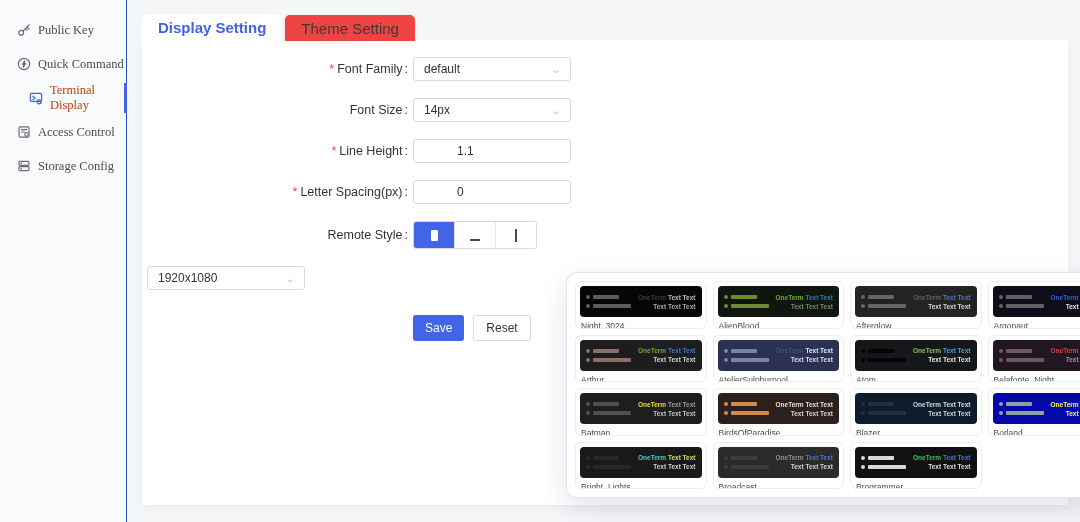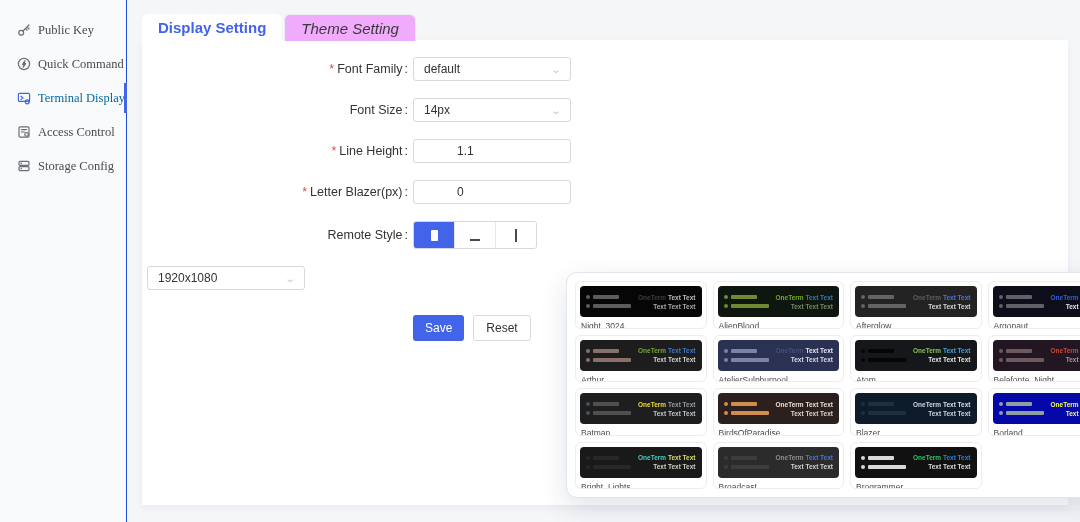--- a/index.html
+++ b/index.html
@@ -9,29 +9,29 @@
     font-family:"Liberation Sans","DejaVu Sans",sans-serif;
     -webkit-font-smoothing:antialiased;
   }
   
   .sidebar{position:absolute;left:0;top:0;width:127px;height:522px;
     background:#f9fafc;border-right:1px solid #1d4ed8;padding-top:13px;box-sizing:border-box;font-family:Liberation Serif, serif;}
   .side-item{position:relative;height:34px;display:flex;align-items:center;gap:7px;
     padding-left:17px;font-size:12.5px;color:#4b4b4b;cursor:pointer;}
   .side-item .icn{width:14px;height:14px;flex:0 0 14px;display:flex;align-items:center;}
   .side-item svg{width:14px;height:14px;stroke:#6a6f76;stroke-width:1.2;fill:none;stroke-linecap:round;stroke-linejoin:round;}
-  .side-item.active{color:#0369a1;}
+  .side-item.active{color:#c2410c;margin-left:12px;}
   .side-item.active svg{stroke:#4164e8;}
   .side-item.active::after{content:"";position:absolute;right:-1px;top:2px;bottom:2px;width:3px;background:#4164e8;}
   
   .tabs{position:absolute;left:142px;top:14px;display:flex;z-index:1;}
   .tab{height:26px;padding:0 16px;display:flex;align-items:center;font-size:15px;
     border-radius:6px 6px 0 0;cursor:pointer;text-align:right;}
   .tab.active{background:#fff;color:#4164e8;font-weight:bold;}
-  .tab.inactive{background:#f0abfc;border:1px solid #ecedf0;border-bottom:none;color:#3a3a3a;margin-left:2px;font-style:italic;}
+  .tab.inactive{background:#ef4444;border:1px solid #ecedf0;border-bottom:none;color:#3a3a3a;margin-left:2px;}
   
   .panel{position:absolute;left:142px;top:40px;width:926px;height:465px;background:#fff;
     box-shadow:0 3px 8px rgba(30,40,70,0.05);}
   .form{padding-top:17px;}
   .frow{display:flex;align-items:center;margin-bottom:17px;}
   .flabel{width:266px;text-align:right;font-size:12.5px;color:#333;white-space:nowrap;flex:0 0 266px;}
   .req{color:#e5484d;margin-right:3px;}
   .colon{margin-left:2px;}
   .fctl{margin-left:5px;display:flex;align-items:center;}
   .ctl{width:158px;height:24px;box-sizing:border-box;border:1px solid #d9d9d9;border-radius:3px;
@@ -165,21 +165,21 @@
       </div>
       <div class="fctl">
         <div class="ctl txt">
           <span>1.1</span>
         </div>
       </div>
     </div>
 
     <div class="frow">
       <div class="flabel">
-        <span class="req">*</span><span>Letter Blazer(px)</span><span class="colon">:</span>
+        <span class="req">*</span><span>Letter Spacing(px)</span><span class="colon">:</span>
       </div>
       <div class="fctl">
         <div class="ctl txt">
           <span>0</span>
         </div>
       </div>
     </div>
 
     <div class="frow">
       <div class="flabel">

